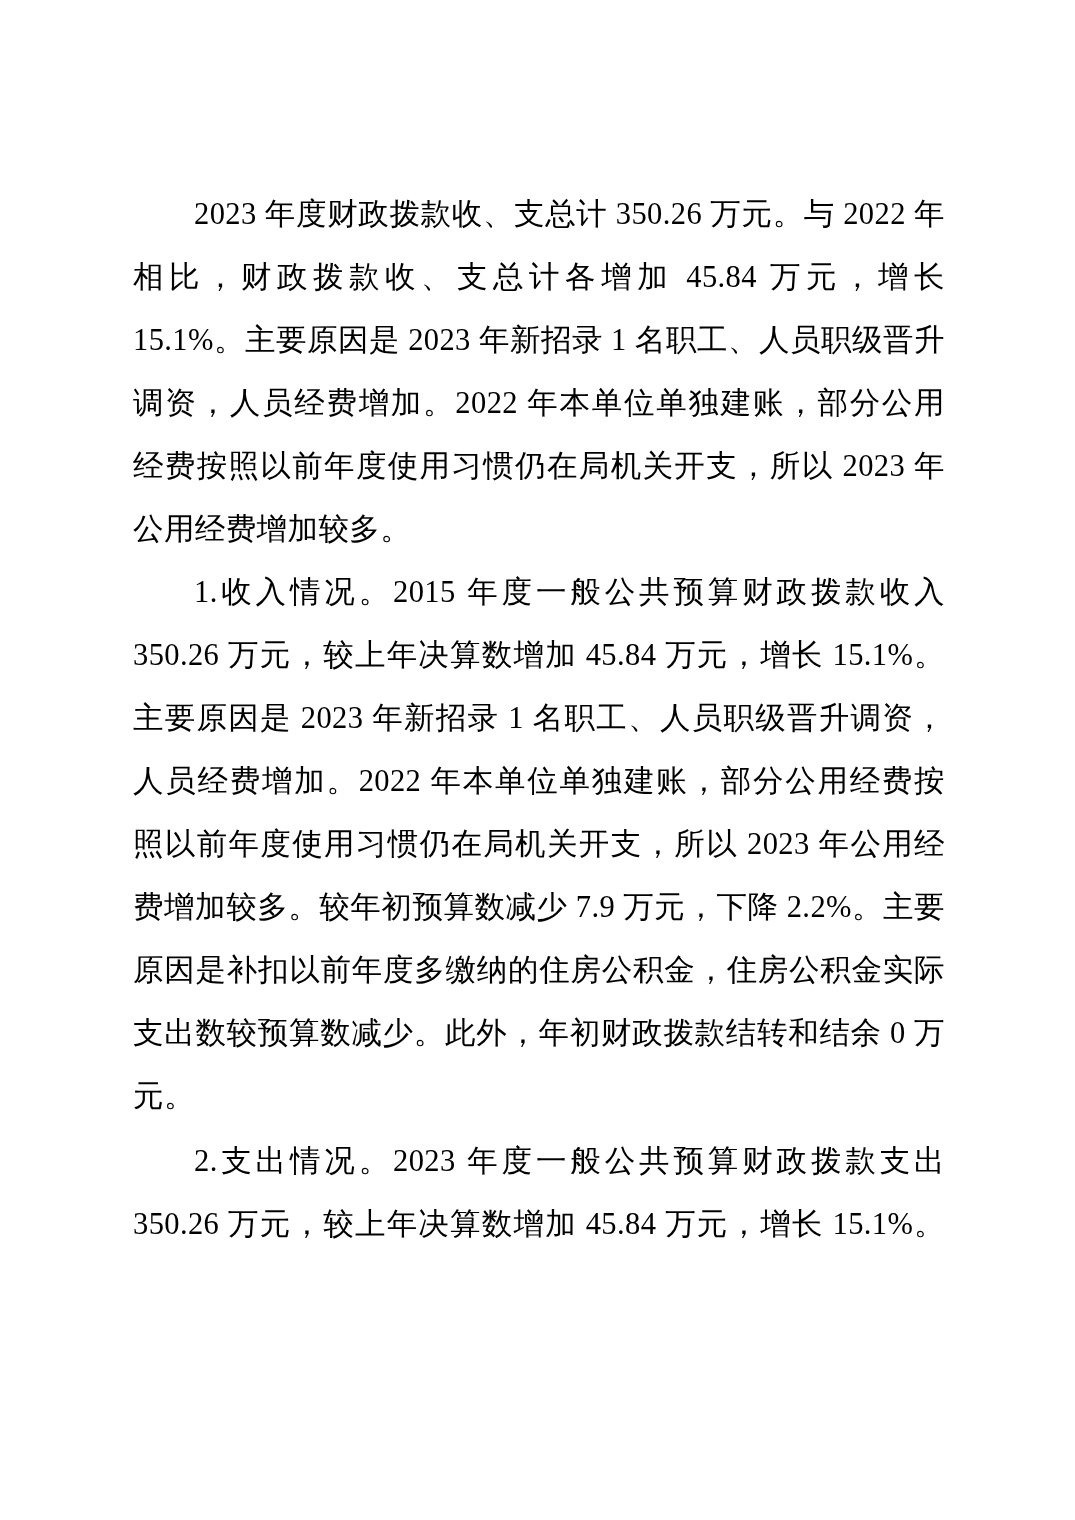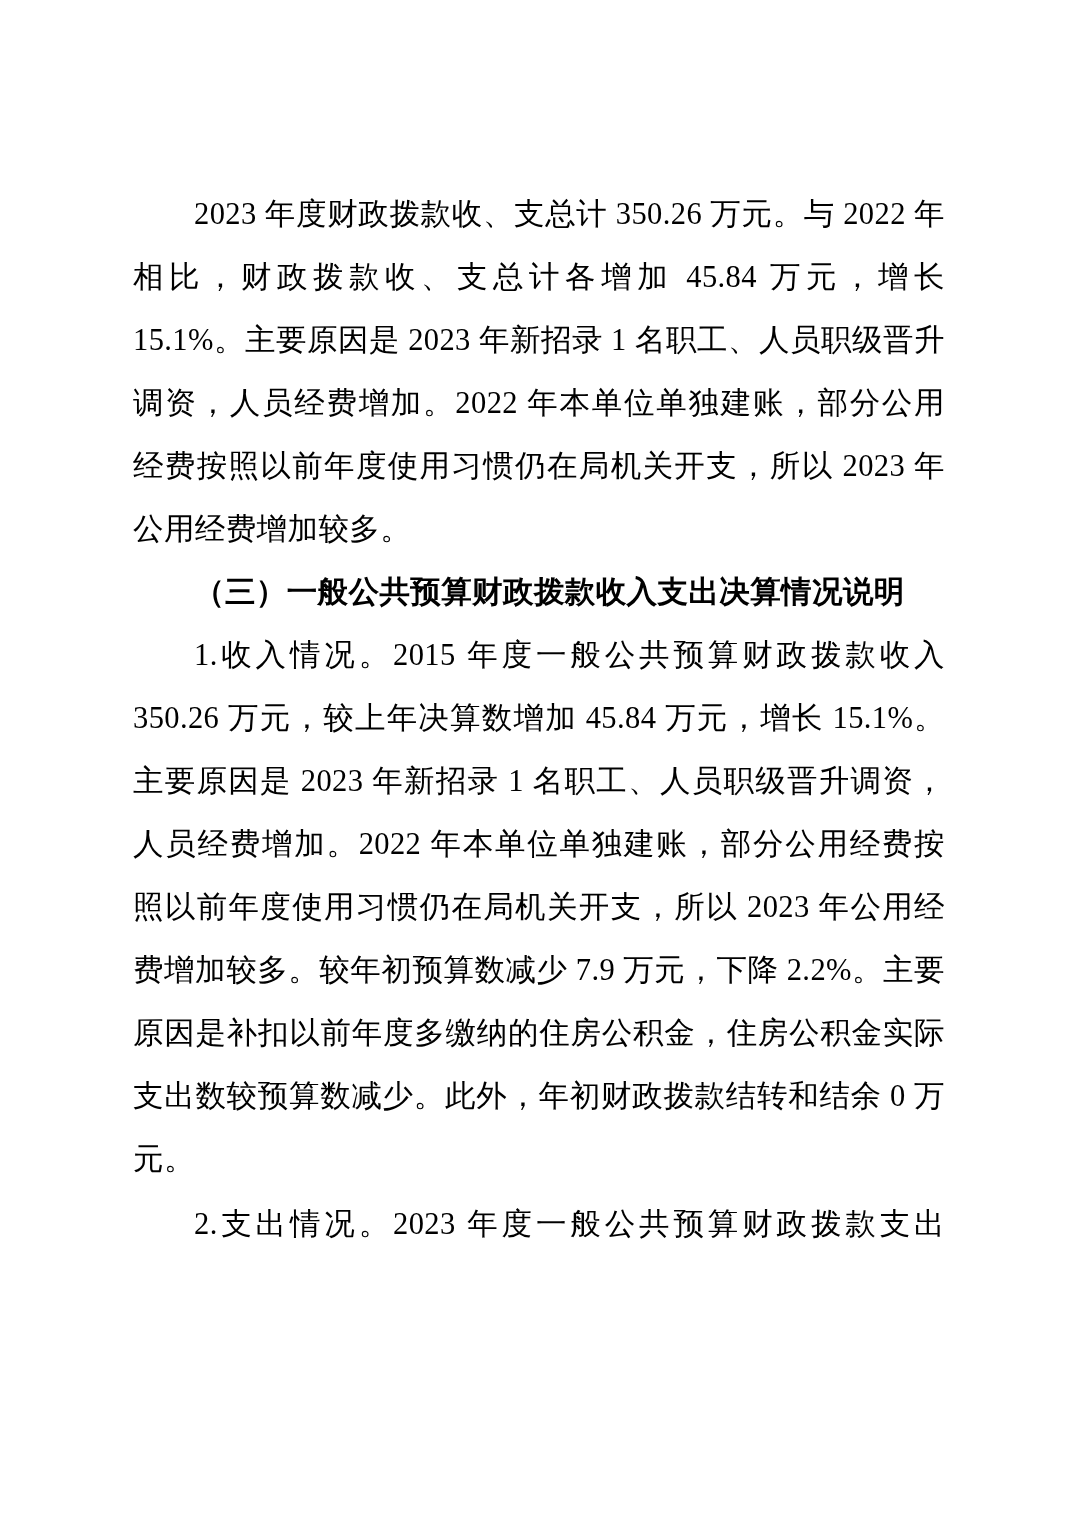--- a/index.html
+++ b/index.html
@@ -56,21 +56,20 @@
   }
 </style>
 </head>
 <body>
 
 <div class="page">
   <div class="content">
 
     <p class="para">2023 年度财政拨款收、支总计 350.26 万元。与 2022 年相比，财政拨款收、支总计各增加 45.84 万元，增长 15.1%。主要原因是 2023 年新招录 1 名职工、人员职级晋升调资，人员经费增加。2022 年本单位单独建账，部分公用经费按照以前年度使用习惯仍在局机关开支，所以 2023 年公用经费增加较多。</p>
 
-    <p class="heading">（三）一般公共预算财政拨款收入支出决算情况说明</p>
 
     <p class="para">1.收入情况。2015 年度一般公共预算财政拨款收入 350.26 万元，较上年决算数增加 45.84 万元，增长 15.1%。主要原因是 2023 年新招录 1 名职工、人员职级晋升调资，人员经费增加。2022 年本单位单独建账，部分公用经费按照以前年度使用习惯仍在局机关开支，所以 2023 年公用经费增加较多。较年初预算数减少 7.9 万元，下降 2.2%。主要原因是补扣以前年度多缴纳的住房公积金，住房公积金实际支出数较预算数减少。此外，年初财政拨款结转和结余 0 万元。</p>
 
     <div class="gap-small"></div>
 
     <p class="para">2.支出情况。2023 年度一般公共预算财政拨款支出 350.26 万元，较上年决算数增加 45.84 万元，增长 15.1%。主要原因是 2023 年新招录 1 名职工、人员职级晋升调资，人员经费增加。2022 年本单位单独建账，部分公用经费按照以前年度使用习惯仍在局机关开支，所以 2023 年公用经费增加较多。较年初预算</p>
 
   </div>
 
   <div class="footer">— 3 —</div>

